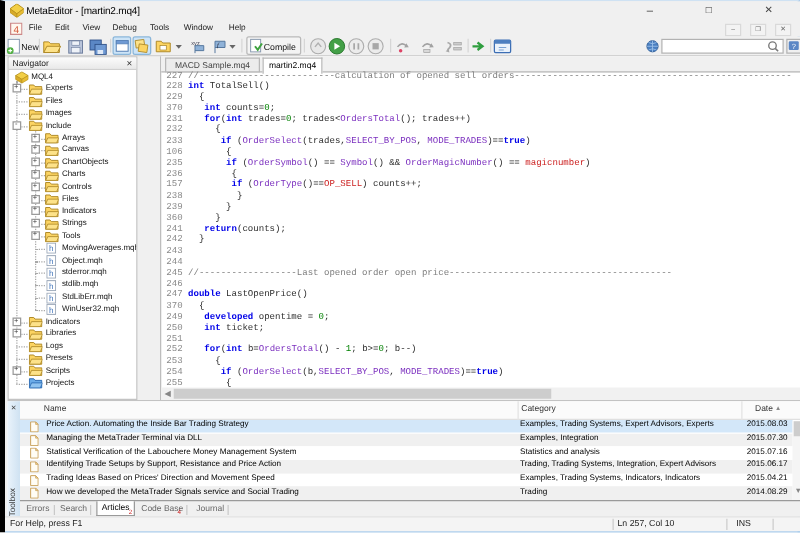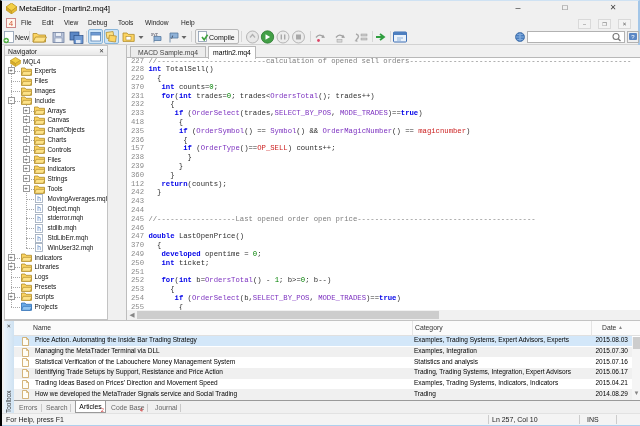--- a/index.html
+++ b/index.html
@@ -1,19 +1,19 @@
 <!DOCTYPE html>
 <html><head><meta charset="utf-8">
 <style>
 *{margin:0;padding:0;box-sizing:border-box}
 html,body{width:640px;height:426px;overflow:hidden}
 body{font-family:"Liberation Sans",sans-serif;background:#fff;position:relative}
 .abs{position:absolute}
 #win{position:absolute;left:0;top:0;width:640px;height:426px;background:#f0f0f0;
- border-left:2px solid #000000;border-right:2px solid #a3c6e8;border-top:1px solid #cfe2f3;}
+ border-left:4px solid #000000;border-right:2px solid #a3c6e8;border-top:1px solid #cfe2f3;}
 
 #title{position:absolute;left:0;top:0;width:636px;height:15px;background:#f0f0f0;font-size:8px;color:#000}
 #title .t{position:absolute;left:17px;top:3.2px;letter-spacing:-0.15px}
 .winbtn{position:absolute;top:0;width:30px;height:15px;text-align:center;color:#333;font-size:9px;line-height:14px}
 
 #menu{position:absolute;left:0;top:15px;width:636px;height:13px;background:#f0f0f0;font-size:6.6px;color:#222}
 #menu span{position:absolute;top:3px}
 .mdib{position:absolute;top:2px;width:13px;height:10px;border:1px solid #d9d9d9;background:#f3f3f3;color:#666;font-size:5.5px;text-align:center;line-height:8px}
 
 #tbar{position:absolute;left:0;top:28px;width:636px;height:16px;background:#f0f0f0;border-bottom:1px solid #d2d2d2}
@@ -411,28 +411,28 @@
         <div class="tab" style="left:3px;width:76px;background:#ececec;color:#444;border-bottom:1px solid #b8b8b8">MACD Sample.mq4</div>
         <div class="tab" style="left:81px;width:48px;background:#fff;color:#000;height:13px;border-bottom:none">martin2.mq4</div>
       </div>
       <pre id="code"><span class="g">227</span> <span class="cm">//-------------------------calculation of opened sell orders---------------------------------------------------</span>
 <span class="g">228</span> <b class="k">int</b> TotalSell()
 <span class="g">229</span>   {
 <span class="g">370</span>    <b class="k">int</b> counts=<span class="n">0</span>;
 <span class="g">231</span>    <b class="k">for</b>(<b class="k">int</b> trades=<span class="n">0</span>; trades&lt;<span class="f">OrdersTotal</span>(); trades++)
 <span class="g">232</span>      {
 <span class="g">233</span>       <b class="k">if</b> (<span class="f">OrderSelect</span>(trades,<span class="f">SELECT_BY_POS</span>, <span class="f">MODE_TRADES</span>)==<b class="k">true</b>)
-<span class="g">418</span>        {
+<span class="g">106</span>        {
 <span class="g">235</span>        <b class="k">if</b> (<span class="f">OrderSymbol</span>() == <span class="f">Symbol</span>() &amp;&amp; <span class="f">OrderMagicNumber</span>() == <span class="c">magicnumber</span>)
 <span class="g">236</span>         {
 <span class="g">157</span>         <b class="k">if</b> (<span class="f">OrderType</span>()==<span class="c">OP_SELL</span>) counts++;
 <span class="g">238</span>          }
 <span class="g">239</span>        }
 <span class="g">360</span>      }
-<span class="g">112</span>    <b class="k">return</b>(counts);
+<span class="g">241</span>    <b class="k">return</b>(counts);
 <span class="g">242</span>   }
 <span class="g">243</span> 
 <span class="g">244</span> 
 <span class="g">245</span> <span class="cm">//------------------Last opened order open price-----------------------------------------</span>
 <span class="g">246</span> 
 <span class="g">247</span> <b class="k">double</b> LastOpenPrice()
 <span class="g">370</span>   {
 <span class="g">249</span>    <b class="k">developed</b> opentime = <span class="n">0</span>;
 <span class="g">250</span>    <b class="k">int</b> ticket;
 <span class="g">251</span> 

